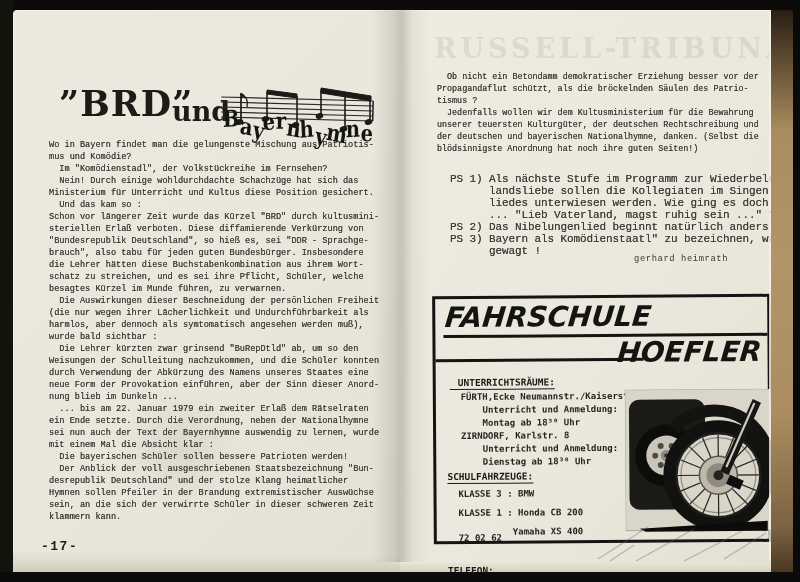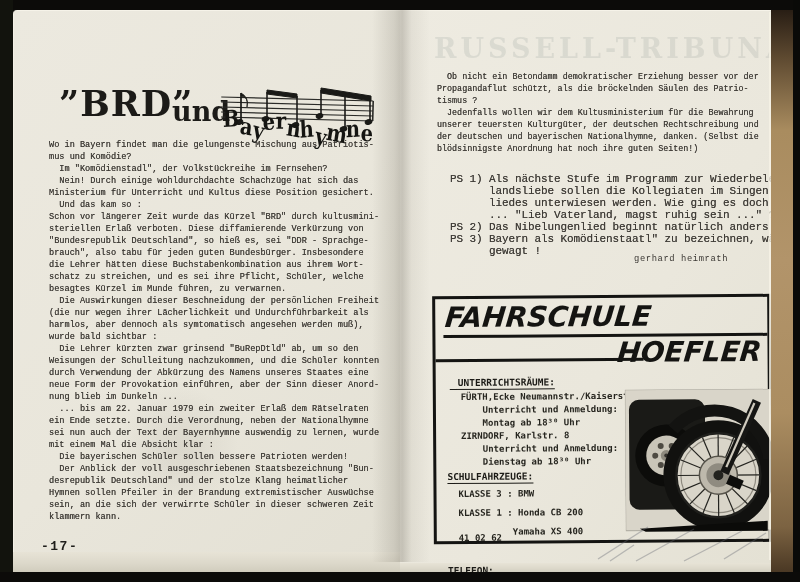--- a/index.html
+++ b/index.html
@@ -147,21 +147,21 @@
   ZIRNDORF, Karlstr. 8
       Unterricht und Anmeldung:
       Dienstag ab 18³⁰ Uhr</div>
 
       <div class="abs ad-label" style="left:11px;top:172px;">SCHULFAHRZEUGE:</div>
       <div class="abs ad-mono" style="left:11px;top:186px;line-height:19px;">  KLASSE 3 : BMW
   KLASSE 1 : Honda CB 200
             Yamaha XS 400</div>
 
       <div class="abs ad-label" style="left:11px;top:222px;margin-top:44px;">TELEFON:</div>
-      <div class="abs ad-mono" style="left:11px;top:233px;">  41 02 62</div>
+      <div class="abs ad-mono" style="left:11px;top:233px;">  72 02 62</div>
 
       <svg class="abs" style="left:189px;top:92px;" width="146" height="148" viewBox="0 0 146 148">
         <rect x="0" y="0" width="146" height="141" fill="#d9d5c9" stroke="rgba(20,20,16,.25)"></rect>
 
         <rect x="4" y="10" width="76" height="110" rx="10" fill="#1a1a17"></rect>
         <circle cx="41" cy="66" r="31" fill="#0c0c0a"></circle>
         <circle cx="41" cy="66" r="20" fill="#c9c5b8"></circle>
         <g fill="#4e4b43">
           <circle cx="52" cy="66" r="3"></circle>
             <circle cx="46.5" cy="75.5" r="3"></circle>

